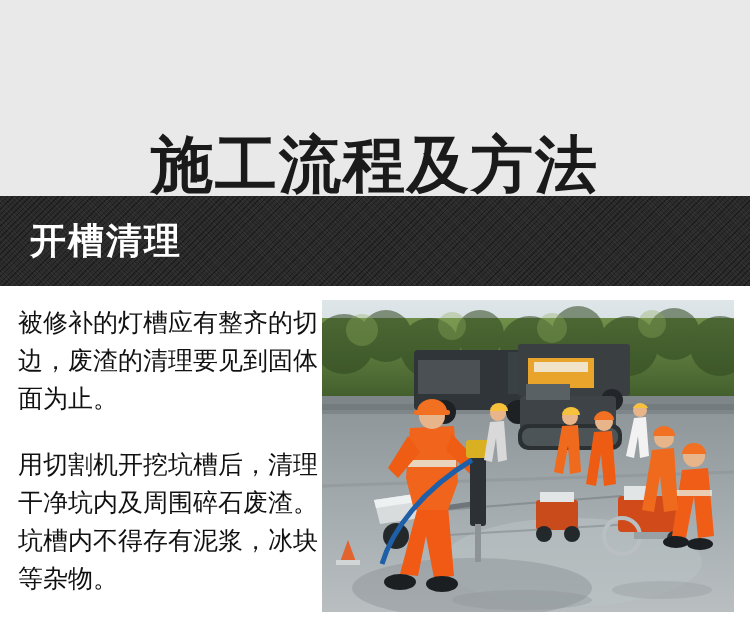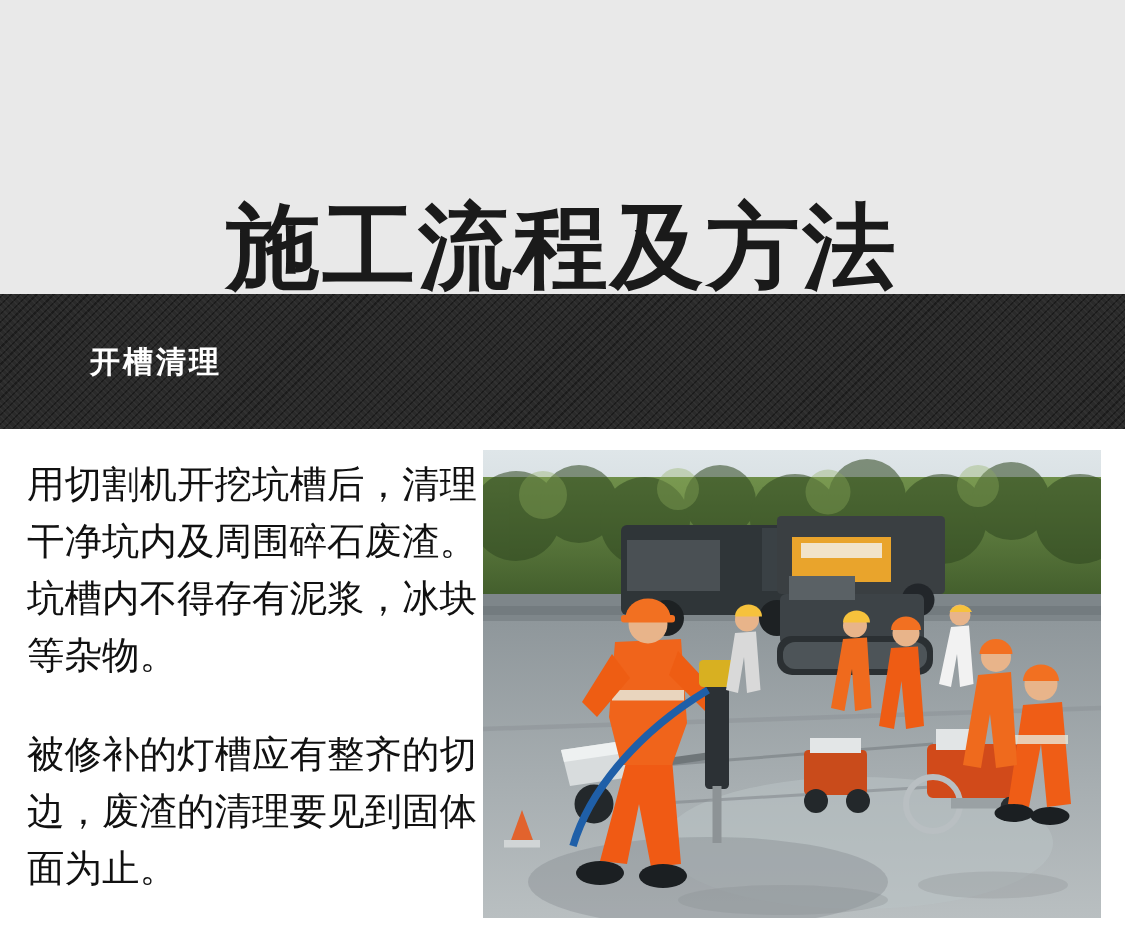--- a/index.html
+++ b/index.html
@@ -50,25 +50,25 @@
     width: 750px;
     height: 90px;
     background: #2a2a2a;
     background-image:
       repeating-linear-gradient(45deg, rgba(255,255,255,0.035) 0px, rgba(255,255,255,0.035) 1px, rgba(0,0,0,0) 1px, rgba(0,0,0,0) 3px),
       repeating-linear-gradient(-45deg, rgba(0,0,0,0.35) 0px, rgba(0,0,0,0.35) 1px, rgba(0,0,0,0) 1px, rgba(0,0,0,0) 4px);
     display: flex;
     align-items: center;
   }
   .section-header-text {
-    margin-left: 60px;
+    margin-left: 30px;
     color: #ffffff;
     font-family: "DejaVu Sans", sans-serif;
     font-weight: bold;
-    font-size: 20px;
+    font-size: 36px;
     letter-spacing: 2px;
   }
 
   
   .content {
     position: absolute;
     left: 0;
     top: 286px;
     width: 750px;
     height: 340px;
@@ -116,22 +116,22 @@
     <div class="top-title">施工流程及方法</div>
   </div>
 
   <div class="section-header">
     <div class="section-header-text">开槽清理</div>
   </div>
 
   <div class="content">
 
     <div class="body-text">
+      <p class="para">被修补的灯槽应有整齐的切边，废渣的清理要见到固体面为止。</p>
       <p class="para">用切割机开挖坑槽后，清理干净坑内及周围碎石废渣。坑槽内不得存有泥浆，冰块等杂物。</p>
-      <p class="para">被修补的灯槽应有整齐的切边，废渣的清理要见到固体面为止。</p>
     </div>
 
     <div class="photo">
       <svg width="412" height="312" viewBox="0 0 412 312" xmlns="http://www.w3.org/2000/svg">
         <defs>
           <linearGradient id="skyG" x1="0" y1="0" x2="0" y2="1">
             <stop offset="0%" stop-color="#dfe6e9"></stop>
             <stop offset="100%" stop-color="#c3ccd1"></stop>
           </linearGradient>
           <linearGradient id="roadG" x1="0" y1="0" x2="0" y2="1">

